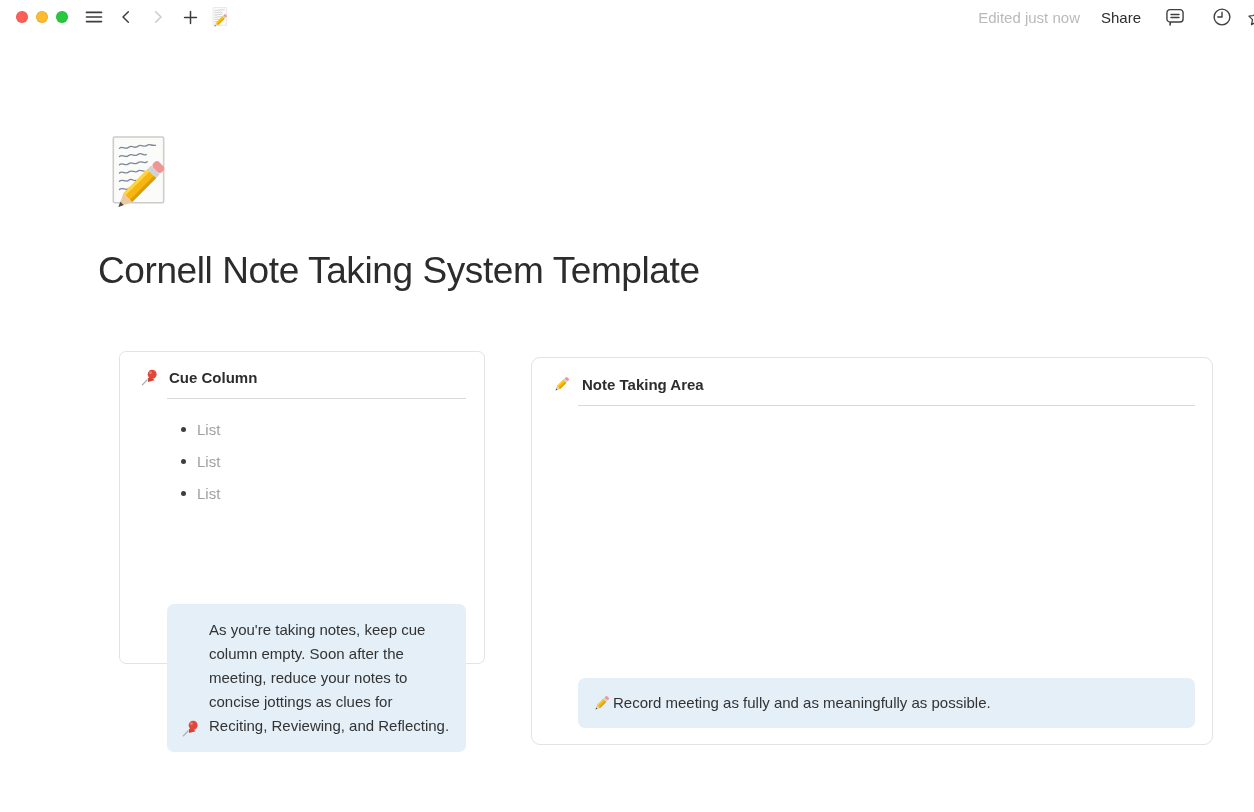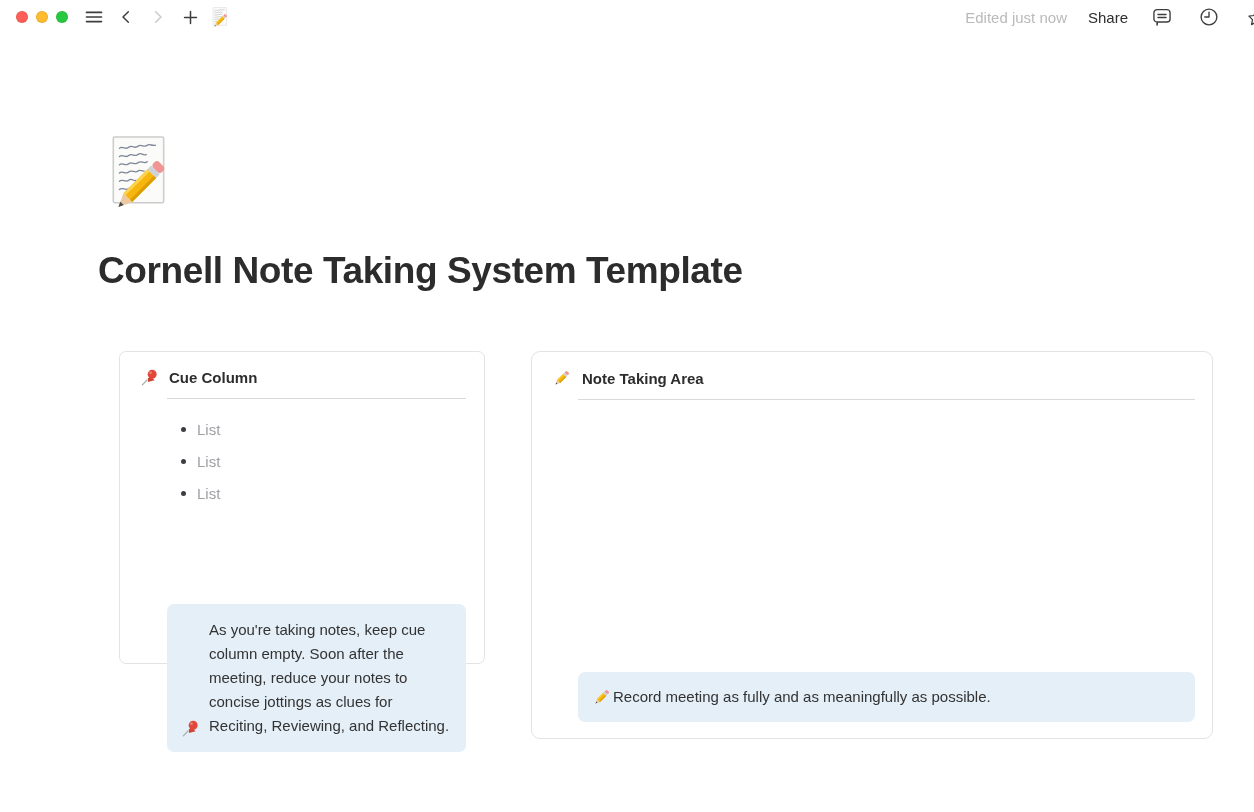--- a/index.html
+++ b/index.html
@@ -30,44 +30,44 @@
 
   .tb-icons { display:flex; align-items:center; gap:6px; margin-left:13px; }
   .icon-btn {
     width:26px; height:26px;
     display:flex; align-items:center; justify-content:center;
     border-radius:5px; cursor:default;
   }
   .tb-doc { display:flex; align-items:center; gap:8px; margin-left:8px; }
   .tb-title { font-size:15px; color:#2e2e2e; white-space:nowrap; }
 
-  .tb-right { margin-left:auto; display:flex; align-items:center; gap:21px; padding-right:32px; }
+  .tb-right { margin-left:auto; display:flex; align-items:center; gap:21px; padding-right:19px; }
   .edited { font-size:15px; color:#bababa; }
   .share  { font-size:15px; color:#2e2e2e; }
   .star-partial { position:absolute; left:1246px; top:8px; }
 
   
   .page-icon { margin:101px 0 0 105px; width:68px; height:74px; }
   .page-title {
     margin:40px 0 0 98px;
-    font-size:37px; font-weight:700;
+    font-size:37px; font-weight:400;
     letter-spacing:-0.4px;
     color:#2c2c2c;
     line-height:44px;
   }
 
   .columns { display:flex; align-items:flex-start; gap:46px; margin:58px 0 0 119px; }
 
   .card {
     background:#ffffff;
     border:1px solid #e3e3e3;
     border-radius:9px;
   }
   .card.cue  { width:366px; height:313px;border-radius:7px; }
-  .card.note { width:682px; height:388px; }
+  .card.note { width:682px; height:388px;margin-top:6px; }
 
   .card-header { display:flex; align-items:center; gap:10px; padding:16px 18px 0 20px; }
   .card-heading { font-size:15px; font-weight:700; color:#2d2d2d; }
   .divider { height:1px; background:#d9d9d9; }
   .cue  .divider { margin:11px 18px 0 47px; }
   .note .divider { margin:11px 17px 0 46px; }
 
   .bullet-list { margin:14px 18px 0 61px; padding:0; list-style:none; }
   .bullet-item { display:flex; align-items:center; height:32px; font-size:15px; color:#9ea0a4; }
   .dot { width:5px; height:5px; border-radius:50%; background:#3b3e43; margin-right:11px; flex:none; }

